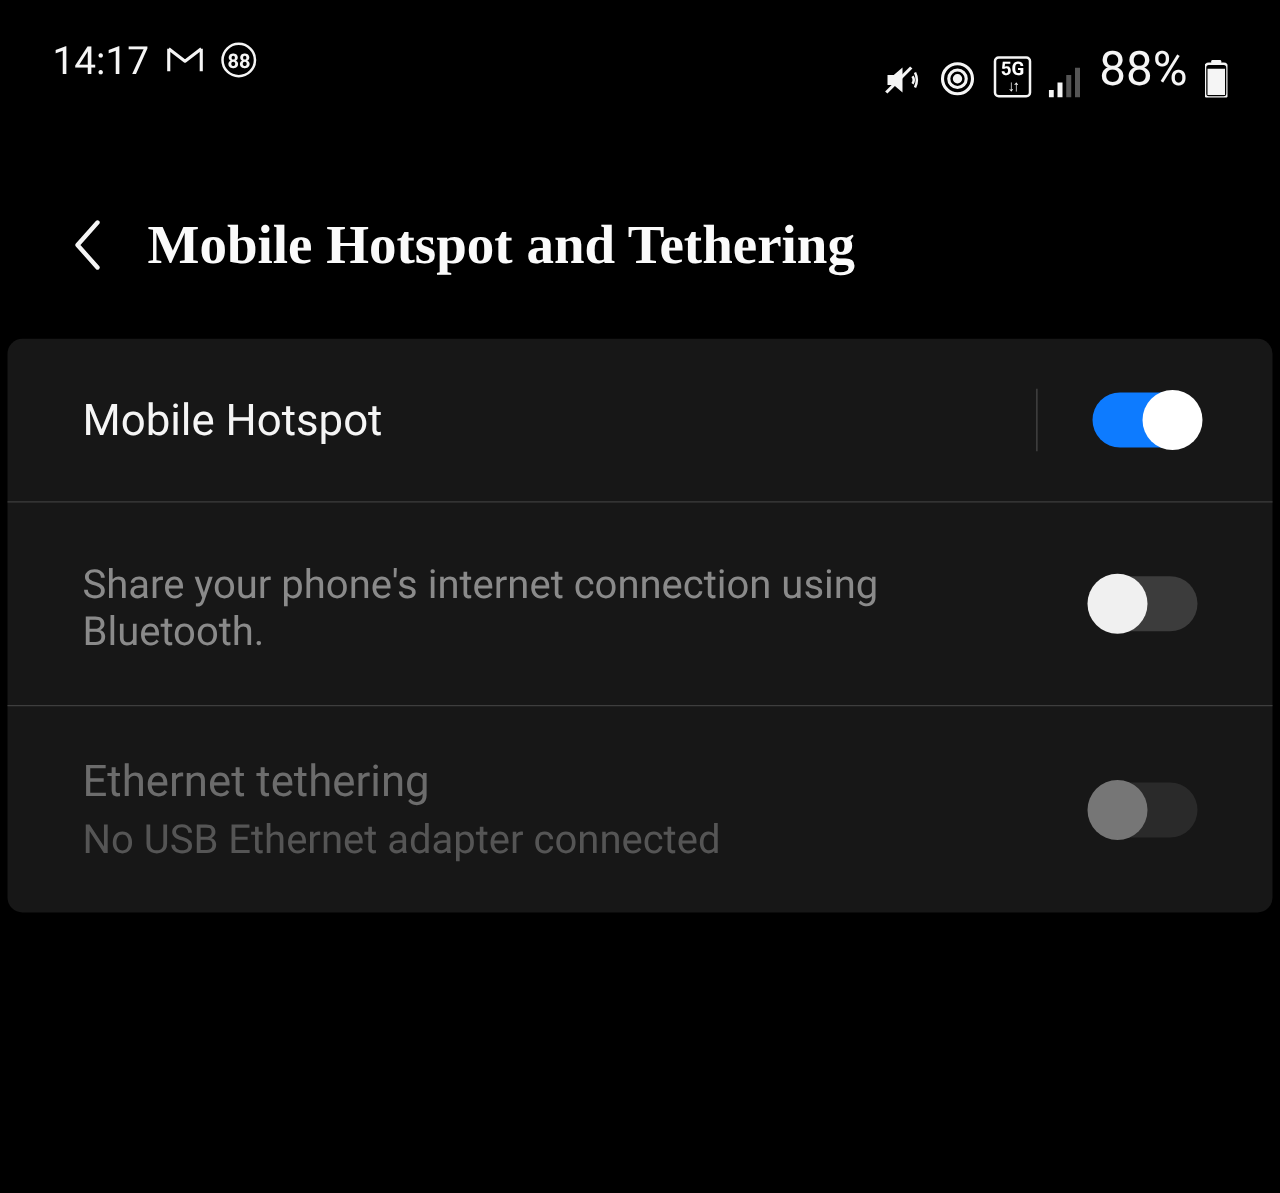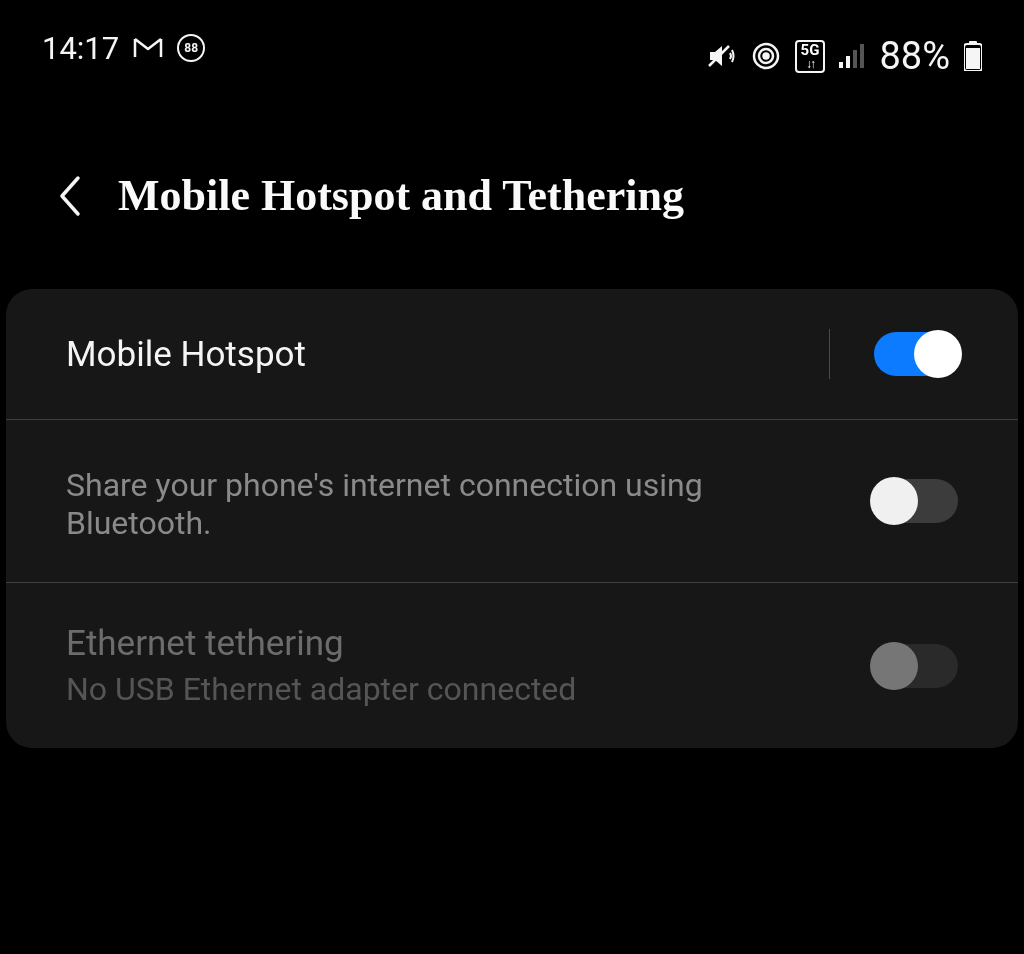--- a/index.html
+++ b/index.html
@@ -28,21 +28,21 @@
       gap: 14px;
       text-align: center;
     }
     .status-time {
       font-size: 31px;
       font-weight: 400;
       color: #f5f5f5;
     }
     .status-right {
       display: flex;
-      align-items: center;
+      align-items: flex-end;
       gap: 14px;
       margin-top: 16px;
     }
     .status-icon {
       display: inline-flex;
       align-items: center;
       justify-content: center;
     }
     .battery-percent {
       font-size: 38px;
@@ -57,23 +57,23 @@
       gap: 36px;
     }
     .header-title {
       font-size: 44px;
       font-weight: 600;
       color: #fafafa;
       font-family: Liberation Serif, serif;
     }
 
     .settings-panel {
-      margin: 18px 6px;
+      margin: 0 6px;
       background: #171717;
-      border-radius: 26px;
+      border-radius: 12px;
       padding: 0;
     }
     .setting-row {
       display: flex;
       align-items: center;
       padding: 40px 60px 40px 60px;
       border-bottom: 1px solid #3e3e3e;
       min-height: 120px;
       gap: 24px;
     }
@@ -144,21 +144,21 @@
     }
 
     .badge-circle {
       width: 28px;
       height: 28px;
       border: 2.5px solid #f5f5f5;
       border-radius: 50%;
       display: inline-flex;
       align-items: center;
       justify-content: center;
-      font-size: 12px;
+      font-size: 16px;
       font-weight: 700;
       color: #f5f5f5;
     }
     .fiveg-badge {
       border: 2px solid #f5f5f5;
       border-radius: 4px;
       padding: 1px 4px;
       font-size: 15px;
       font-weight: 700;
       line-height: 1;

